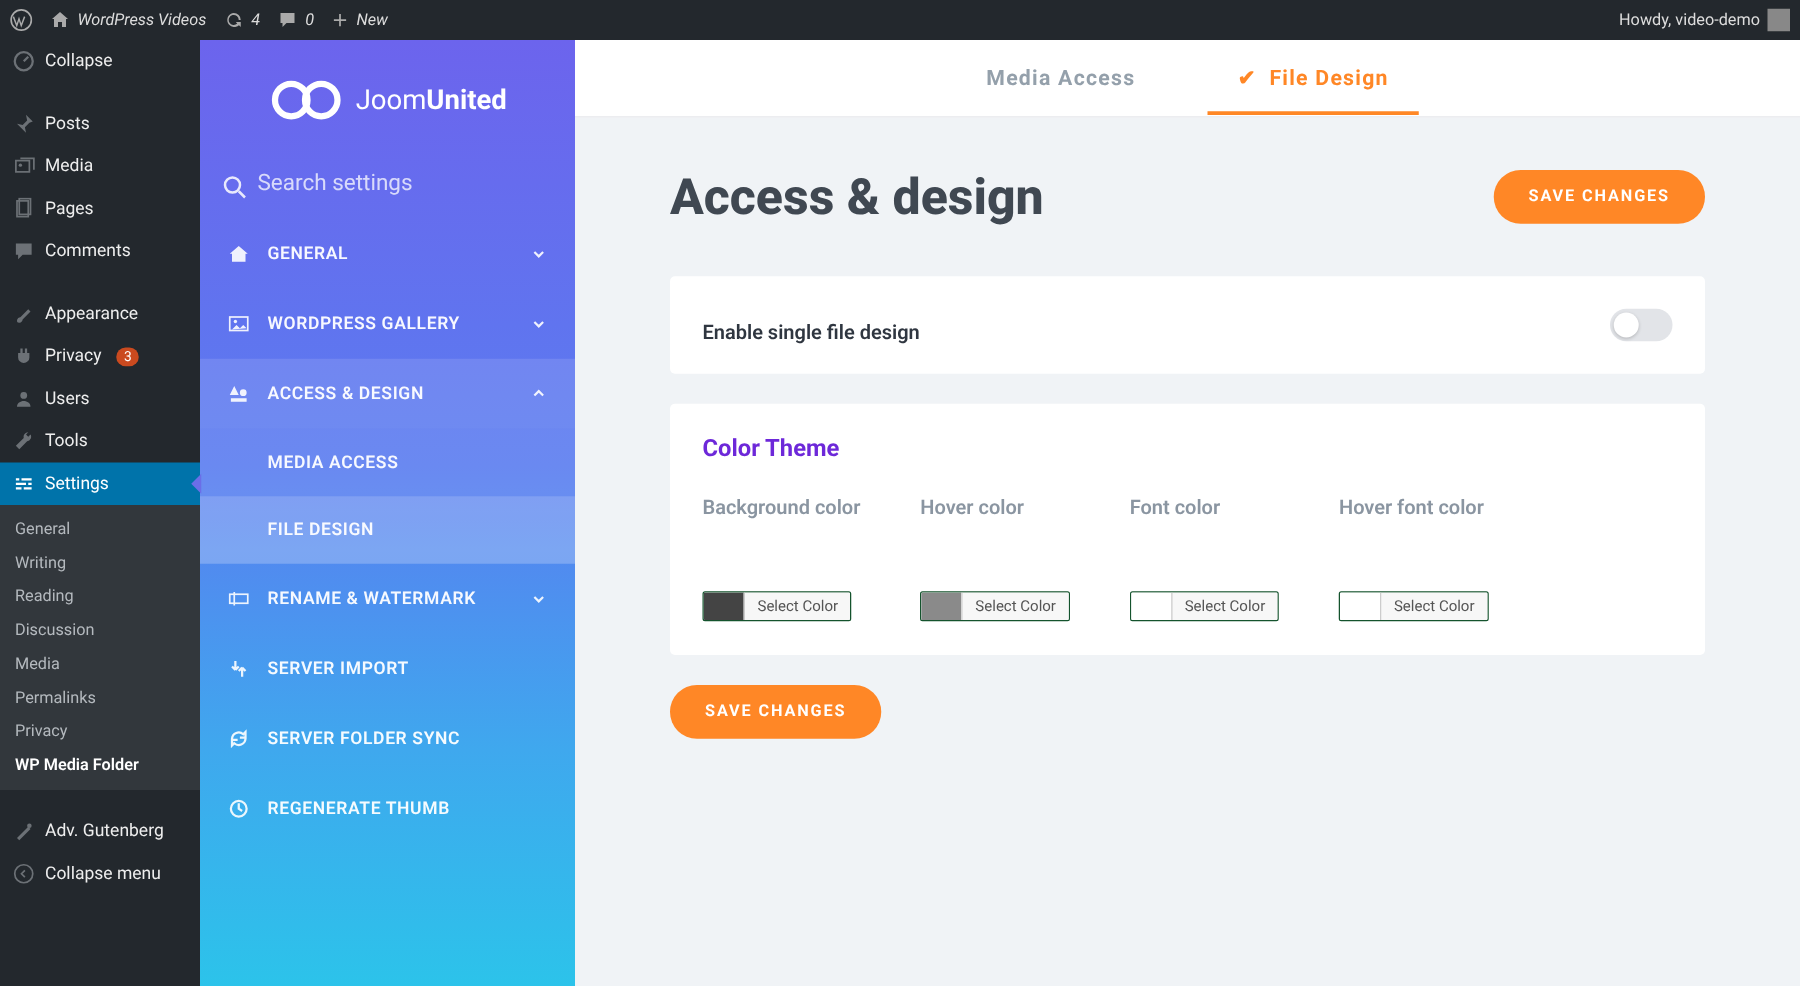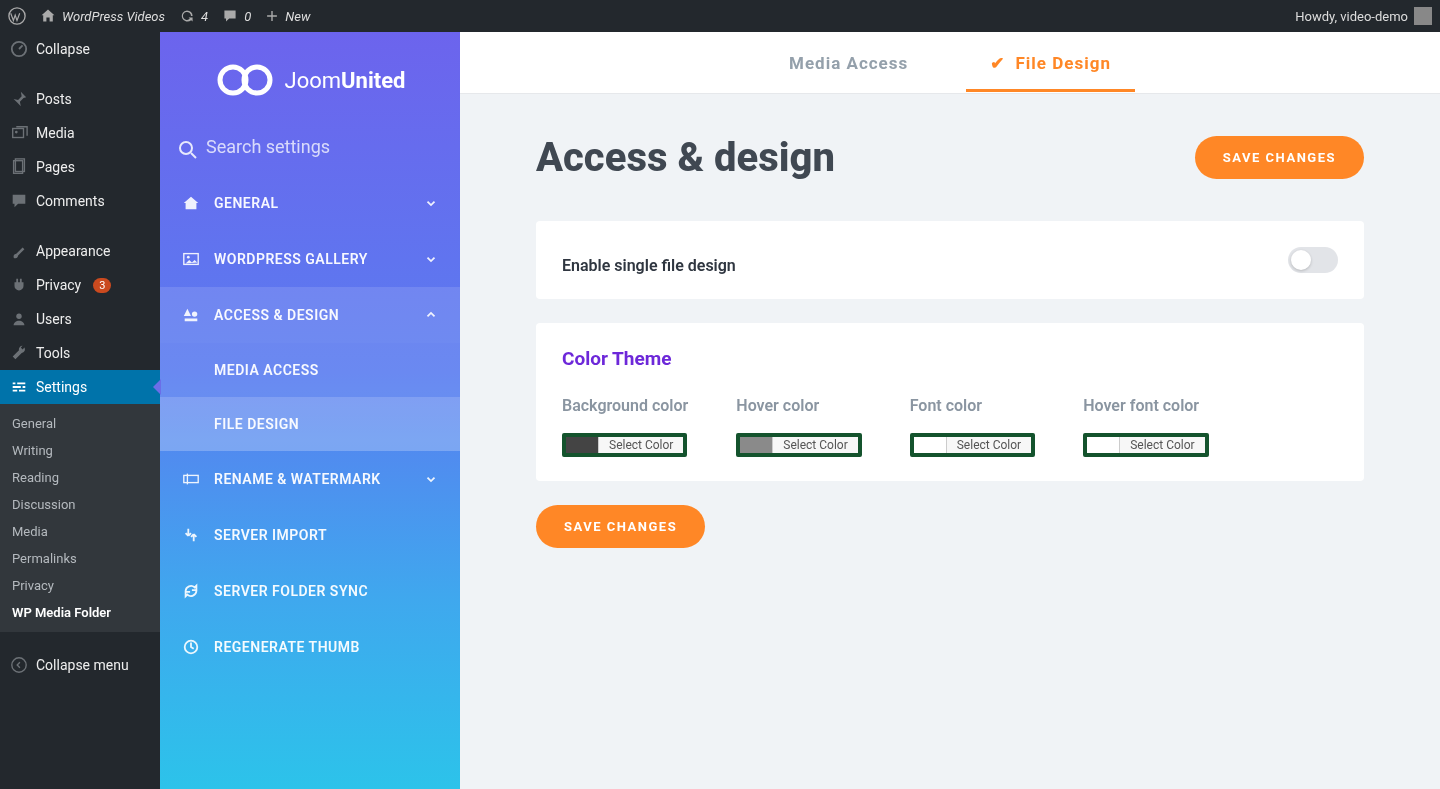--- a/index.html
+++ b/index.html
@@ -62,21 +62,21 @@
 .card { background: #fff; border-radius: 4px; padding: 24px 26px; margin-bottom: 24px; }
 .toggle-row { display: flex; align-items: center; justify-content: space-between; }
 .toggle-label { font-size: 16px; font-weight: 600; color: #2f3640; margin-top: 11px; }
 .toggle { width: 50px; height: 26px; background: #e2e4e8; border-radius: 26px; position: relative; cursor: pointer; }
 .toggle::after { content: ""; position: absolute; left: 3px; top: 3px; width: 20px; height: 20px; background: #fff; border-radius: 50%; box-shadow: 0 1px 3px rgba(0,0,0,0.2); }
 
 .card h3 { font-size: 19px; font-weight: 700; color: #6d28d9; margin-bottom: 26px; }
 .color-grid { display: flex; gap: 48px; }
 .color-col { flex: 0 0 auto; }
 .color-label { font-size: 16px; font-weight: 600; color: #8a95a1; margin-bottom: 18px; }
-.color-picker { display: inline-flex; border: 4px solid #14532d; border-radius: 2px; overflow: hidden; align-items: stretch; height: 24px; }
+.color-picker { display: inline-flex; border: 1px solid #14532d; border-radius: 2px; overflow: hidden; align-items: stretch; height: 24px; margin-top: 40px; }
 .swatch { width: 32px; background: #444; }
 .swatch.grey { background: #8a8a8a; }
 .swatch.white { background: #fff; }
 .select-color-btn { font-size: 12px; padding: 0 10px; background: #f7f7f7; border: none; border-left: 1px solid #ccc; cursor: pointer; color: #555; }
 
 svg { display: block; }
 </style>
 </head>
 <body>
 
@@ -216,20 +216,29 @@
       <div class="wp-submenu-item">General</div>
       <div class="wp-submenu-item">Writing</div>
       <div class="wp-submenu-item">Reading</div>
       <div class="wp-submenu-item">Discussion</div>
       <div class="wp-submenu-item">Media</div>
       <div class="wp-submenu-item">Permalinks</div>
       <div class="wp-submenu-item">Privacy</div>
       <div class="wp-submenu-item active">WP Media Folder</div>
     </div>
     <div class="wp-separator"></div>
+    <div class="wp-menu-item">
+      <span class="wp-icon">
+          <svg width="18" height="18" viewBox="0 0 20 20" fill="#9ea3a8">
+            <path d="M4 16l10-10 2 2L6 18z"></path>
+            <circle cx="15" cy="5" r="2"></circle>
+          </svg>
+        </span>
+      <span>Adv. Gutenberg</span>
+    </div>
     <div class="wp-menu-item">
       <span class="wp-icon">
           <svg width="18" height="18" viewBox="0 0 20 20" fill="#9ea3a8">
             <circle cx="10" cy="10" r="8" fill="none" stroke="#9ea3a8" stroke-width="1.5"></circle>
             <path d="M11 7l-3 3 3 3" fill="none" stroke="#9ea3a8" stroke-width="1.5"></path>
           </svg>
         </span>
       <span>Collapse menu</span>
     </div>
   </div>

